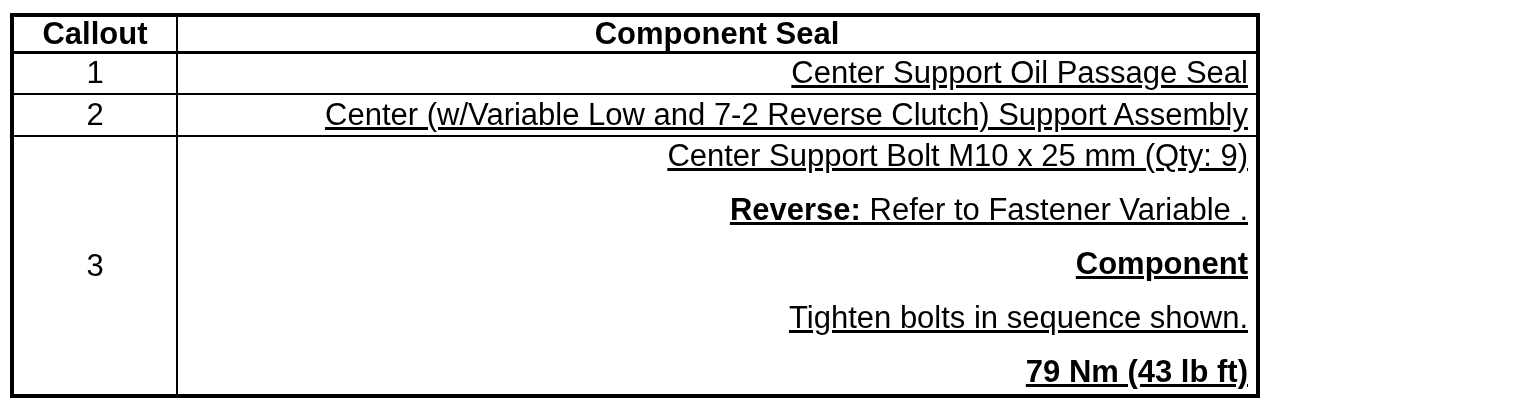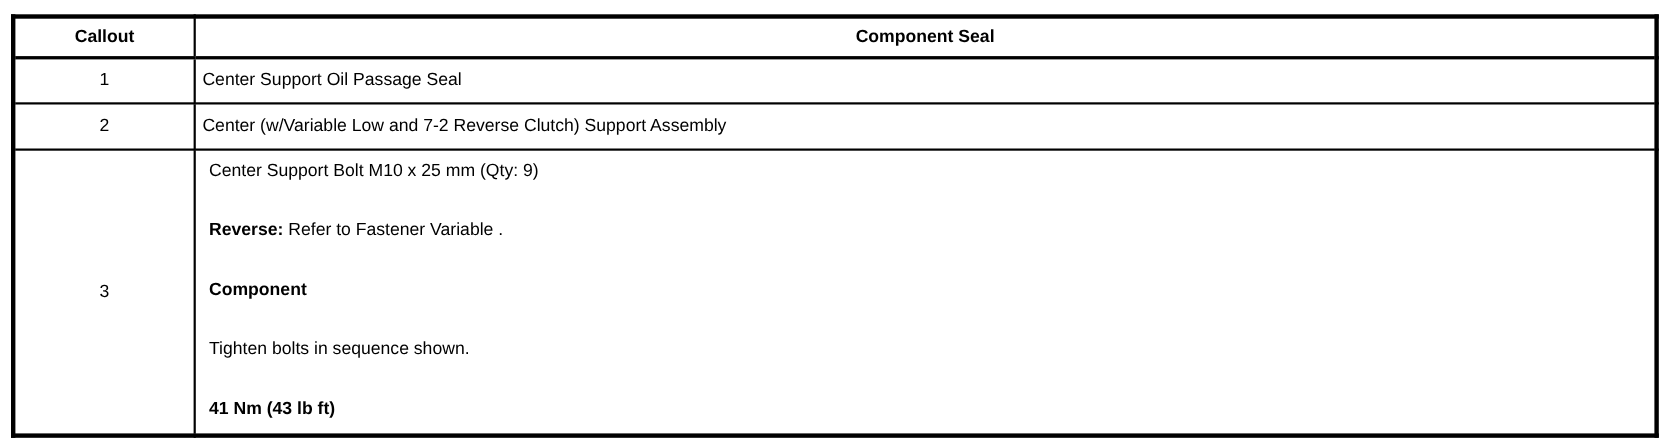--- a/index.html
+++ b/index.html
@@ -12,25 +12,25 @@
     background: #ffffff;
     color: #000000;
     font-family: "Liberation Sans", sans-serif;
     position: relative;
     overflow: hidden;
   }
   table.callout-table {
     position: absolute;
     left: 10px;
     top: 13px;
-    width: 1498px;
+    width: 1250px;
     height: 383px;
     border-collapse: collapse;
     table-layout: fixed;
-    font-size: 16px;
+    font-size: 31px;
     line-height: 28px;
     color: #000000;
   }
   table.callout-table {
     border: 4px solid #000000;
   }
   .callout-table th,
   .callout-table td {
     border: 2px solid #000000;
     padding: 0;
@@ -42,24 +42,25 @@
     font-weight: bold;
     text-align: center;
     vertical-align: middle;
   }
   .callout-table tr.row-simple { height: 42px; }
   .callout-table td.callout-cell {
     text-align: center;
     vertical-align: middle;
   }
   .callout-table td.component-cell {
-    text-align: left;
+    text-align: right;
     vertical-align: middle;
     padding-left: 6px;
     padding-right: 8px;
+    text-decoration: underline;
   }
   .callout-table td.component-multi {
     vertical-align: top;
     padding-top: 5px;
     padding-bottom: 8px;
     padding-left: 12px;
   }
   .component-multi p {
     margin: 0 0 26px 0;
   }
@@ -91,17 +92,17 @@
       <td class="callout-cell">2</td>
       <td class="component-cell">Center (w/Variable Low and 7-2 Reverse Clutch) Support Assembly</td>
     </tr>
     <tr>
       <td class="callout-cell">3</td>
       <td class="component-cell component-multi">
         <p>Center Support Bolt M10 x 25 mm (Qty: 9)</p>
         <p><span class="bold">Reverse:</span><span> Refer to Fastener Variable .</span></p>
         <p class="bold">Component</p>
         <p>Tighten bolts in sequence shown.</p>
-        <p class="bold">41 Nm (43 lb ft)</p>
+        <p class="bold">79 Nm (43 lb ft)</p>
       </td>
     </tr>
   </tbody>
 </table>
 
 </body></html>

